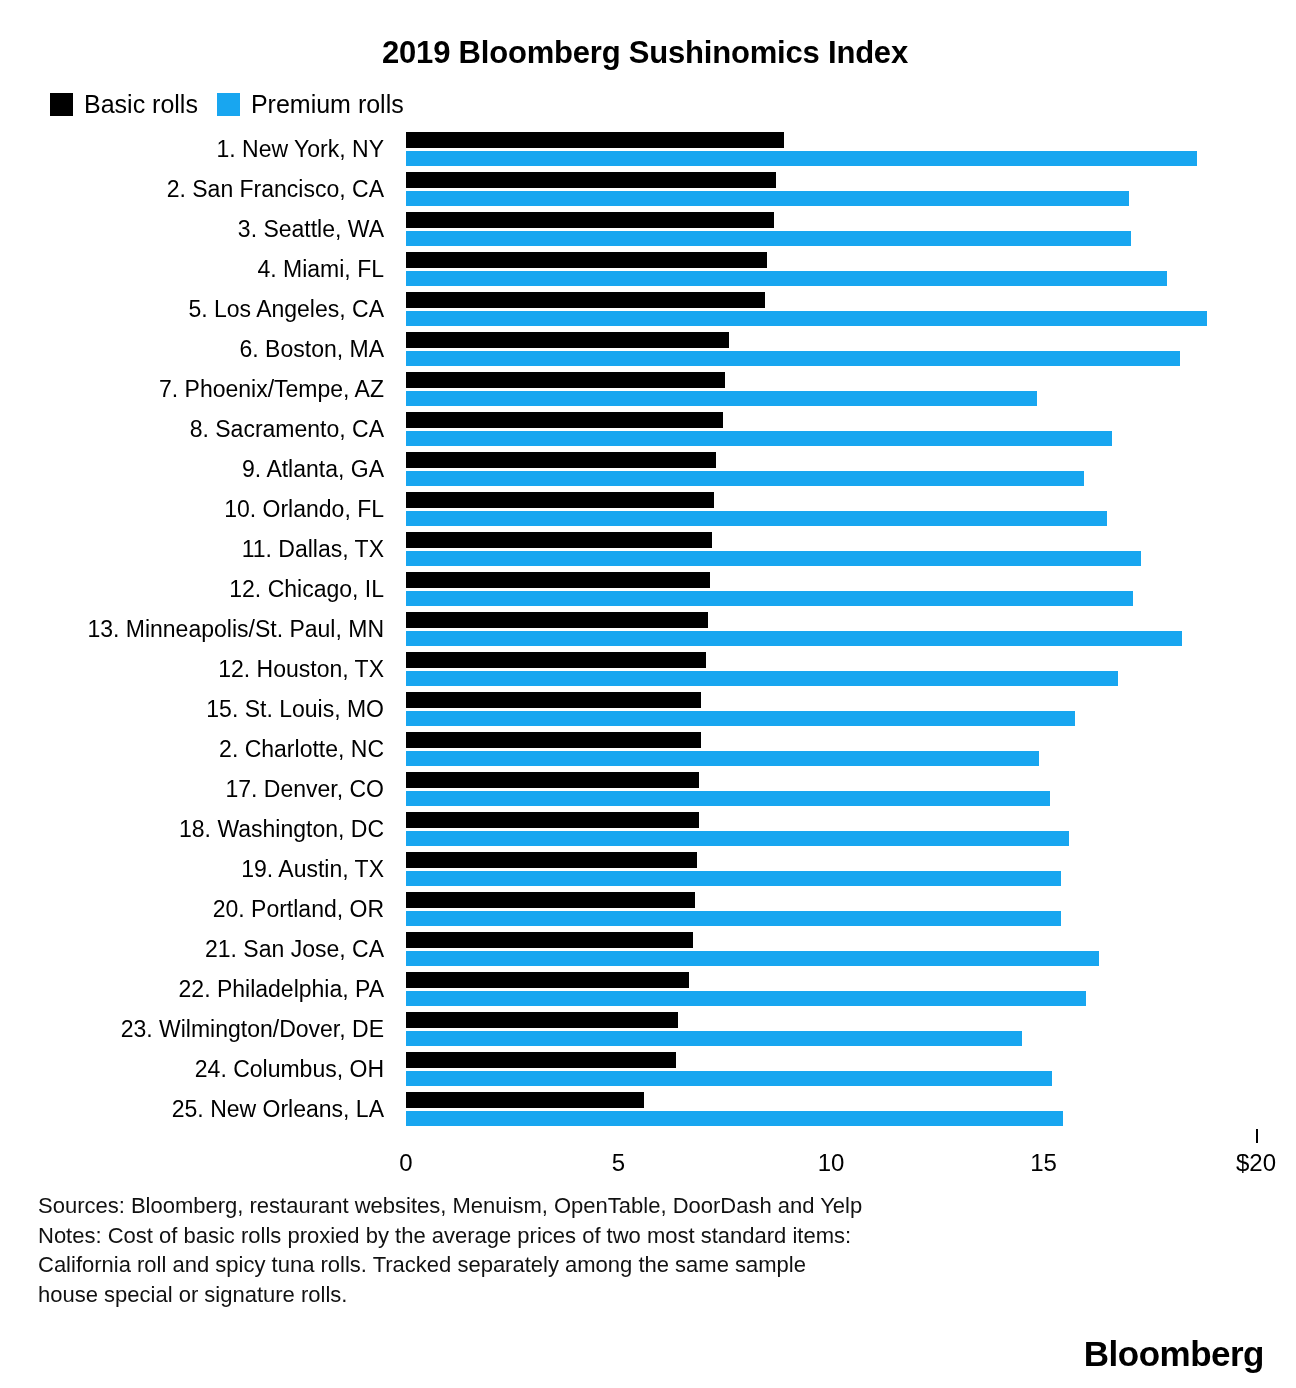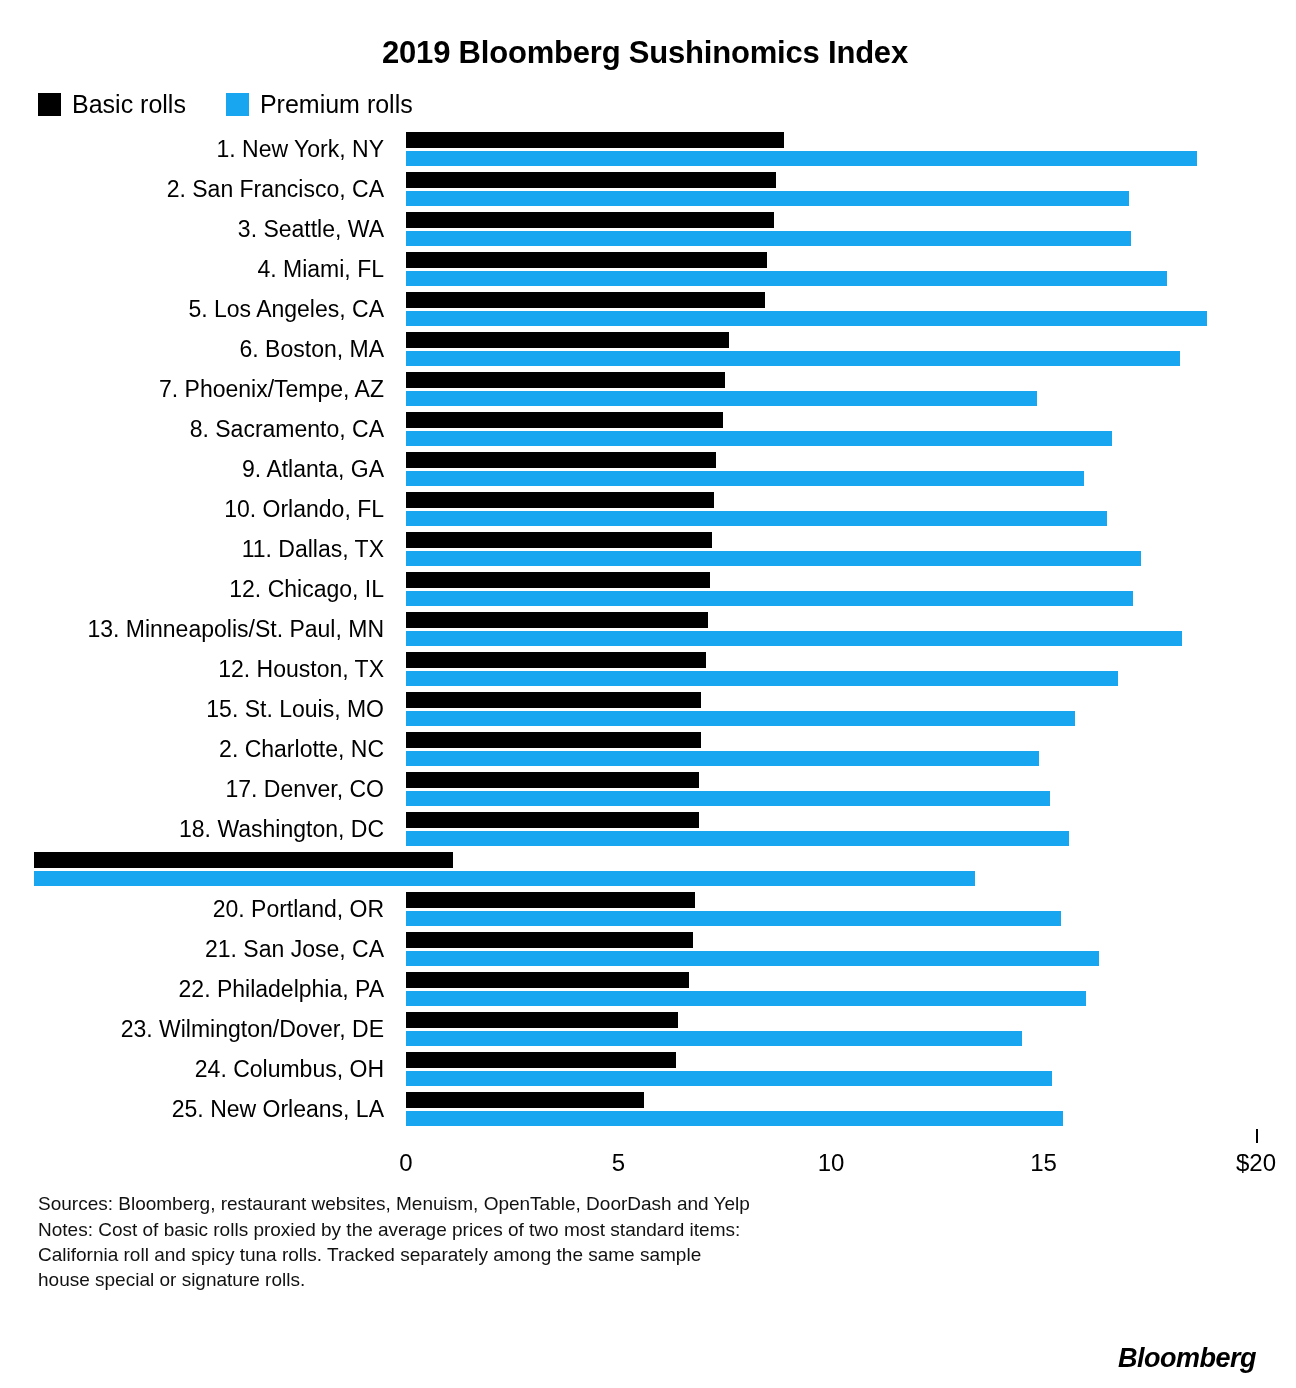--- a/index.html
+++ b/index.html
@@ -26,23 +26,23 @@
     font-size: 31px;
     font-weight: bold;
     letter-spacing: -0.2px;
     margin: 0 0 0 0;
     line-height: 1.1;
     text-align: center;
   }
   .legend {
     display: flex;
     align-items: center;
-    gap: 40px;
+    gap: 19px;
     margin-top: 22px;
-    margin-left: 4px;
+    margin-left: 16px;
   }
   .legend-item {
     display: flex;
     align-items: center;
     gap: 11px;
   }
   .legend-swatch {
     width: 23px;
     height: 23px;
     display: inline-block;
@@ -98,34 +98,33 @@
   }
   .axis-tick-mark {
     position: absolute;
     top: 0px;
     width: 2px;
     height: 14px;
     background: #000;
   }
   .footer {
     margin-top: 6px;
-    font-size: 19px;
+    font-size: 22px;
     line-height: 1.34;
     color: #111;
     padding-left: 4px;
   }
   .footer p { margin: 0; }
   .brand {
     position: absolute;
-    right: 40px;
+    right: 32px;
     bottom: 14px;
-    font-size: 27px;
+    font-size: 35px;
     font-weight: bold;
     letter-spacing: -0.5px;
-    font-style: italic;
   }
 </style>
 </head>
 <body>
 
 <div class="page">
 
   <h1 class="chart-title">2019 Bloomberg Sushinomics Index</h1>
 
   <div class="legend">
@@ -260,20 +259,21 @@
         </div>
       </div>
       <div class="row">
         <div class="row-label">18. Washington, DC</div>
         <div class="row-bars">
           <div class="bar bar-basic" style="width: 34.5%; background: rgb(0, 0, 0);"></div>
           <div class="bar bar-premium" style="width: 78%; background: rgb(24, 166, 240);"></div>
         </div>
       </div>
       <div class="row">
+        <div class="row-label">19. Austin, TX</div>
         <div class="row-bars">
           <div class="bar bar-basic" style="width: 34.25%; background: rgb(0, 0, 0);"></div>
           <div class="bar bar-premium" style="width: 77%; background: rgb(24, 166, 240);"></div>
         </div>
       </div>
       <div class="row">
         <div class="row-label">20. Portland, OR</div>
         <div class="row-bars">
           <div class="bar bar-basic" style="width: 34%; background: rgb(0, 0, 0);"></div>
           <div class="bar bar-premium" style="width: 77%; background: rgb(24, 166, 240);"></div>

